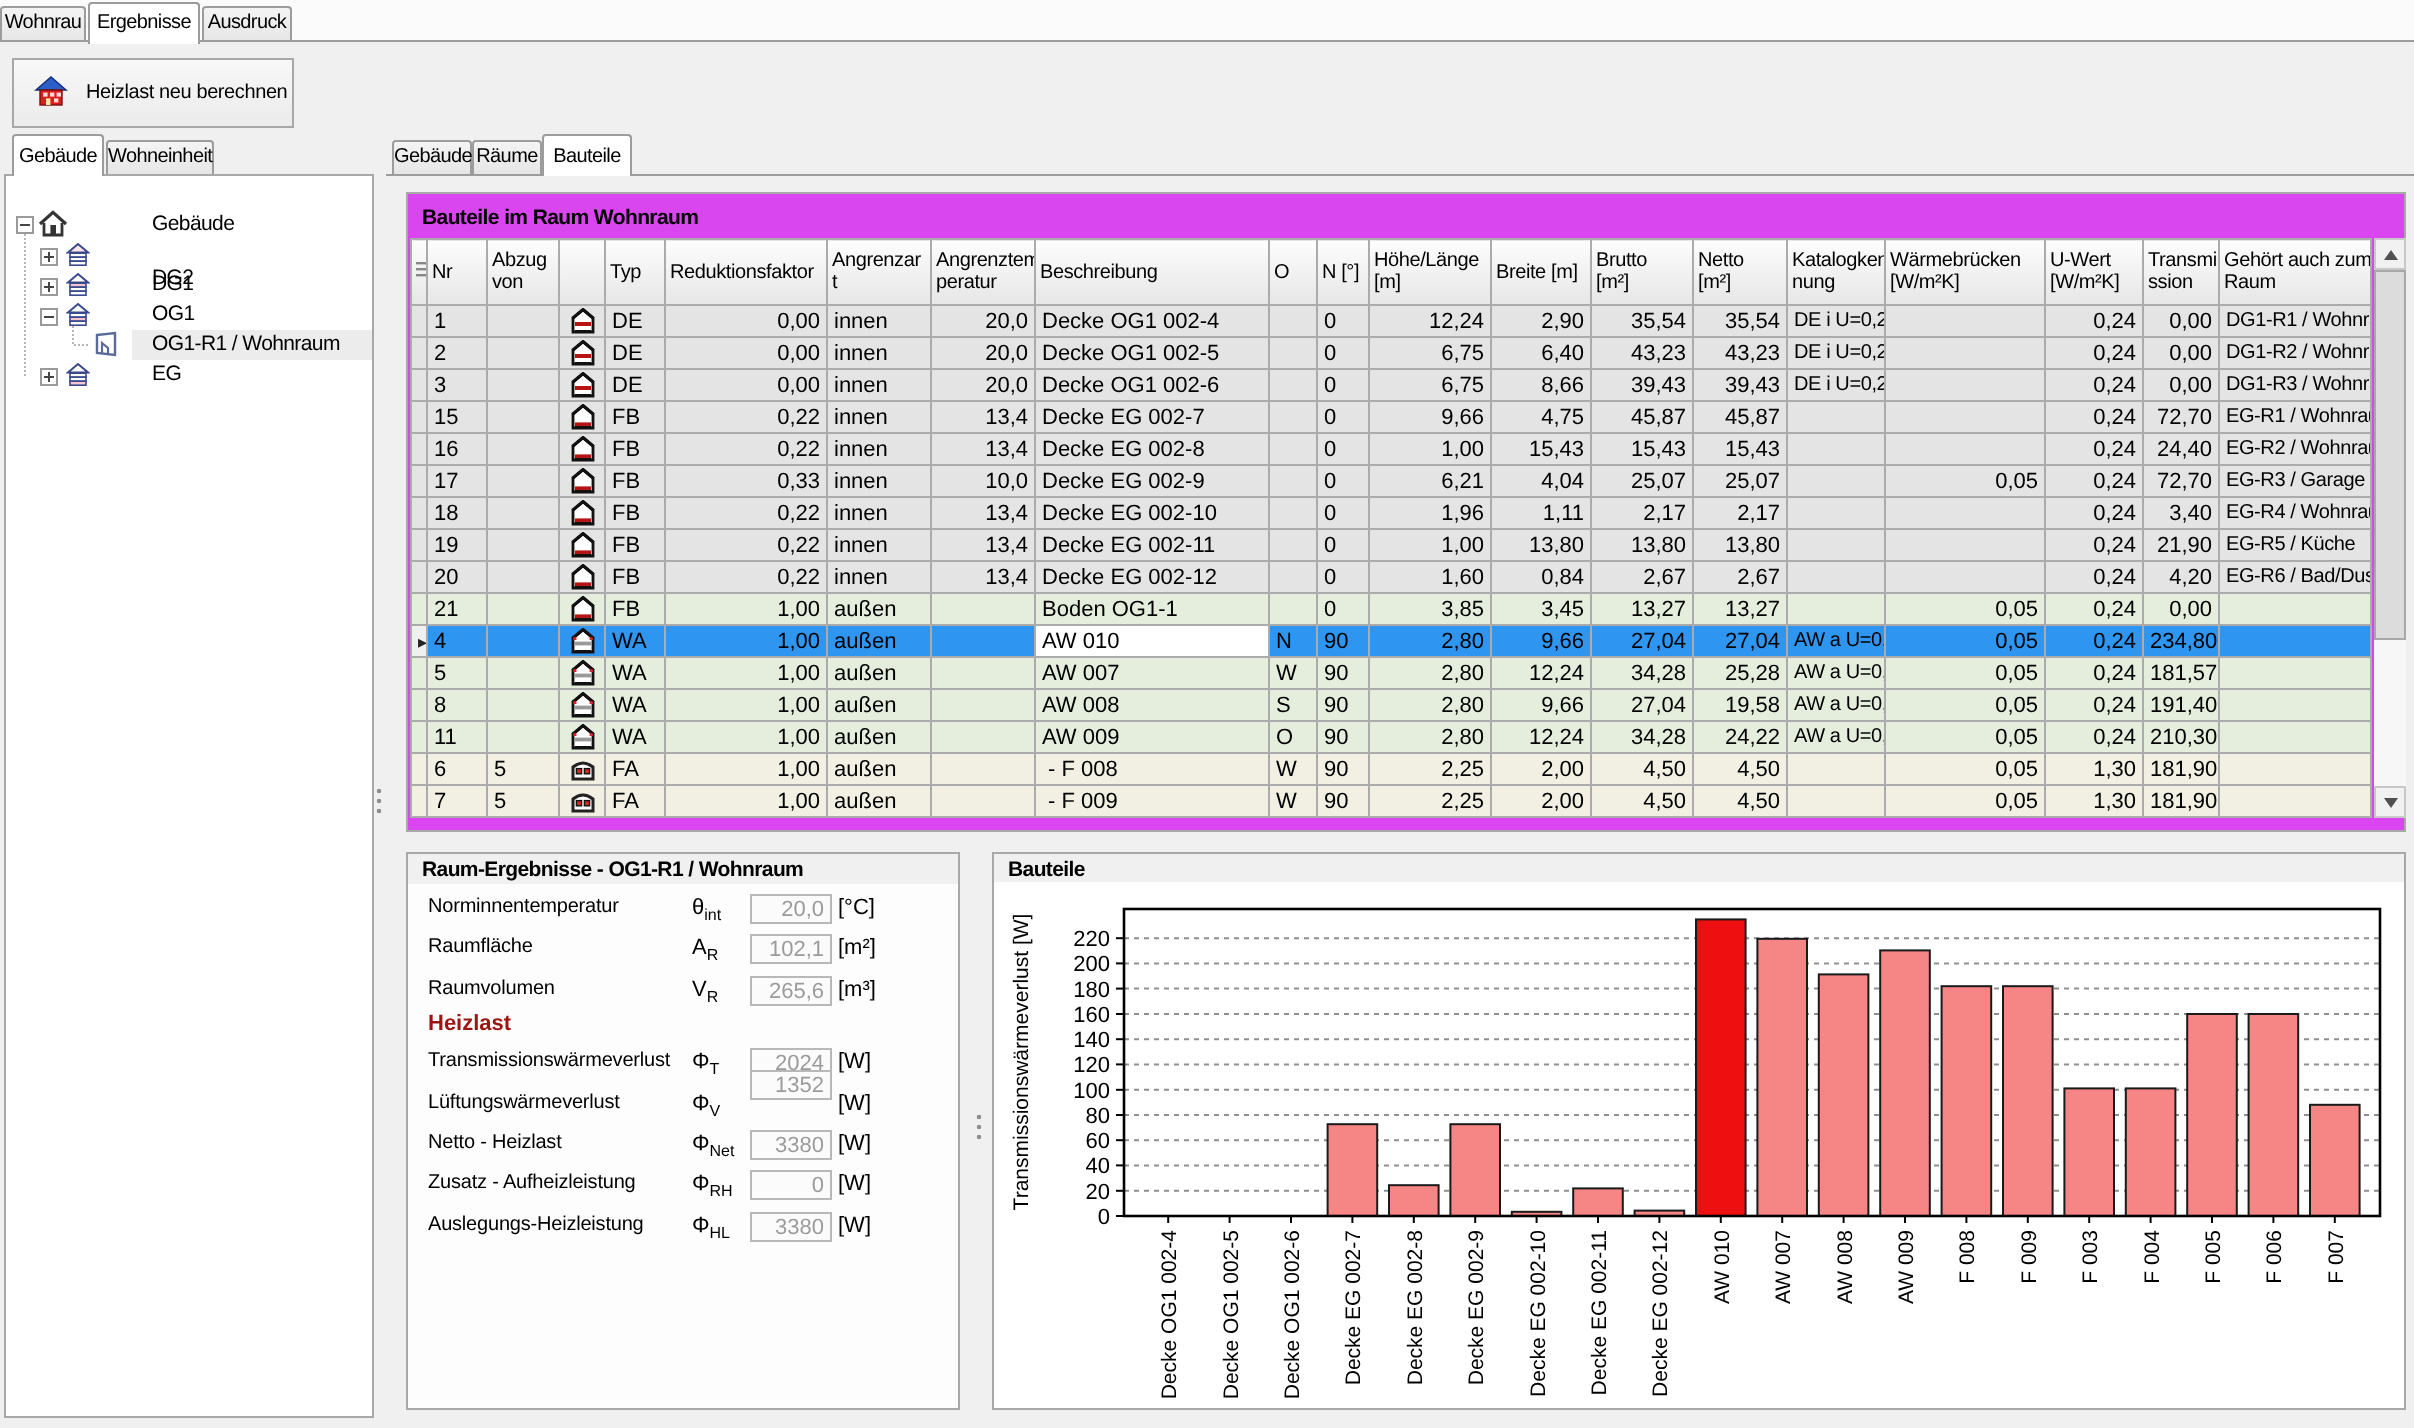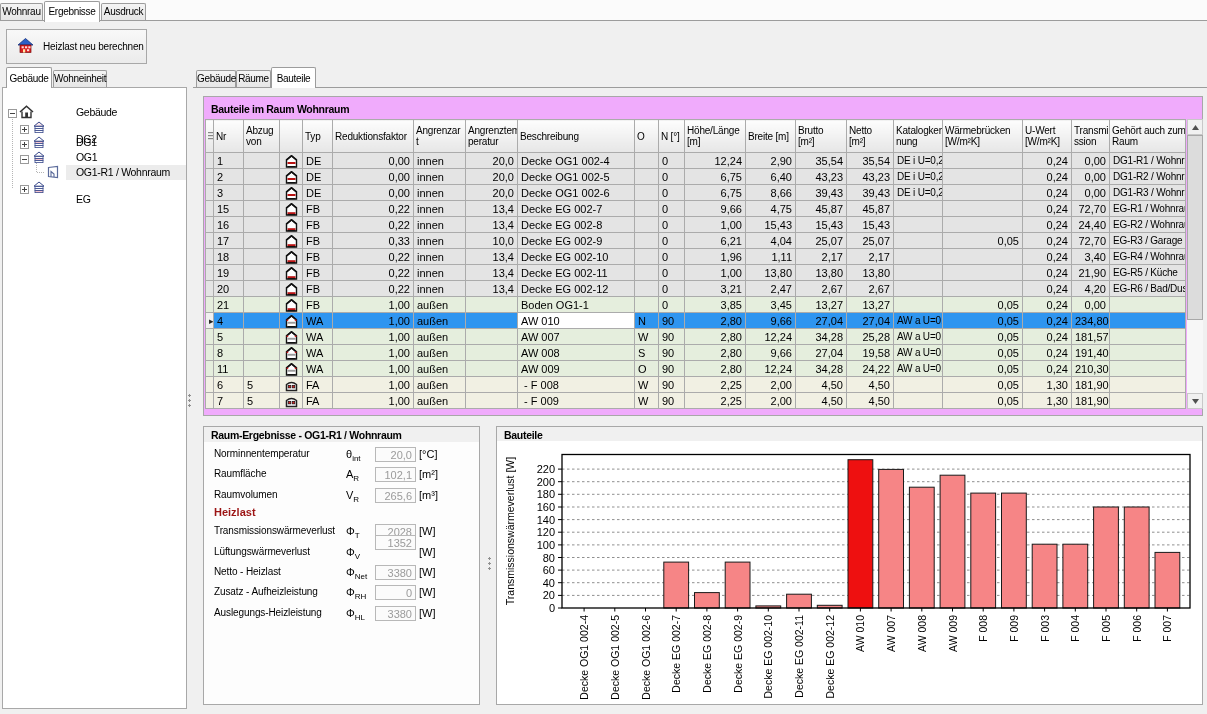--- a/index.html
+++ b/index.html
@@ -21,21 +21,21 @@
 
 #tree { position:absolute; left:2px; top:87px; width:185px; height:622px; background:#fff; border:1px solid #a8a8a8;}
 .titem { position:absolute; left:76px; height:15px; line-height:15px; white-space:nowrap; font-size:10.5px; letter-spacing:-0.3px; }
 .dotv { position:absolute; width:1px; background-image:linear-gradient(#b5b5b5 1px, transparent 1px); background-size:1px 2px; }
 .doth { position:absolute; height:1px; background-image:linear-gradient(90deg,#b5b5b5 1px, transparent 1px); background-size:2px 1px; }
 
 
 #rcontent { position:absolute; left:193px; top:87px; width:1014px; height:627px; background:#f0f0f0; border-top:1px solid #9c9c9c; }
 
 
-#gridbox { position:absolute; left:203px; top:96px; width:1000px; height:320px; border:1px solid #a8a8a8; background:#f0abfc; }
+#gridbox { position:absolute; left:203px; top:96px; width:1000px; height:320px; border:1px solid #a8a8a8; background:#d946ef; }
 #gridtitle { position:absolute; left:7px; top:6px; font-weight:bold; font-size:10.5px; letter-spacing:-0.3px; }
 #grid { position:absolute; left:1px; top:22px; width:981px; border-collapse:collapse; table-layout:fixed; }
 #grid th { font-size:10px; letter-spacing:-0.2px; }
 #grid td, #grid th { overflow:hidden; white-space:nowrap; padding:0 3px; font-weight:normal; text-align:left; vertical-align:middle; }
 #grid th { background:linear-gradient(#fdfdfd,#e6e6e6); border:1px solid #ababab; height:33px; vertical-align:middle; padding:0 2px; line-height:11px; white-space:normal; }
 #grid td { border:1px solid #ababab; height:16px; line-height:14px; }
 #grid td.ar { text-align:right; }
 #grid td.ac { text-align:center; padding:0; }
 #grid td svg { vertical-align:middle; margin-top:-1px; }
 .selarr { font-size:9px; color:#222; }
@@ -150,21 +150,21 @@
       <rect x="0.5" y="0.5" width="8" height="8" fill="#fff" stroke="#9a9a9a"></rect>
       <rect x="2" y="4" width="5" height="1" fill="#444"></rect>
       <rect x="4" y="2" width="1" height="5" fill="#444"></rect>
     </svg></div>
 <div style="position:absolute;left:33px;top:181px"><svg width="12" height="13" viewBox="0 0 12 13">
       <path d="M1 5.2 L6 1 L11 5.2 Z" fill="#fff" stroke="#3a4a8c" stroke-width="1"></path>
       <rect x="2" y="5.6" width="8" height="2" fill="#fff" stroke="#3a4a8c" stroke-width="0.8"></rect>
       <rect x="2" y="7.6" width="8" height="2" fill="#fff" stroke="#3a4a8c" stroke-width="0.8"></rect>
       <rect x="2" y="9.6" width="8" height="2" fill="#f6c6cf" stroke="#3a4a8c" stroke-width="0.8"></rect>
     </svg></div>
-<div class="titem" style="top:192px">EG</div>
+<div class="titem" style="top:180px">EG</div>
 <div class="dots3v" style="left:188px;top:393px;"></div>
 
 <div id="gridbox">
   <div id="gridtitle">Bauteile im Raum Wohnraum</div>
   <table id="grid">
     <colgroup>
         <col style="width:8px">
         <col style="width:30px">
         <col style="width:36px">
         <col style="width:23px">
@@ -438,22 +438,22 @@
               <rect x="2.5" y="9.2" width="8" height="2.1" fill="#b81414"></rect>
               <rect x="2.5" y="11" width="8" height="1.2" fill="#111"></rect>
             </svg></td>
           <td class="c-typ" style="background:#e4e4e4">FB</td>
           <td class="c-red ar" style="background:#e4e4e4">0,22</td>
           <td class="c-art" style="background:#e4e4e4">innen</td>
           <td class="c-temp ar" style="background:#e4e4e4">13,4</td>
           <td class="c-beschr" style="background:#e4e4e4">Decke EG 002-12</td>
           <td class="c-o" style="background:#e4e4e4"></td>
           <td class="c-n" style="background:#e4e4e4">0</td>
-          <td class="c-hoehe ar" style="background:#e4e4e4">3,21</td>
-          <td class="c-breite ar" style="background:#e4e4e4">2,47</td>
+          <td class="c-hoehe ar" style="background:#e4e4e4">1,60</td>
+          <td class="c-breite ar" style="background:#e4e4e4">0,84</td>
           <td class="c-brutto ar" style="background:#e4e4e4">2,67</td>
           <td class="c-netto ar" style="background:#e4e4e4">2,67</td>
           <td class="c-katalog" style="background:#e4e4e4"></td>
           <td class="c-wb ar" style="background:#e4e4e4"></td>
           <td class="c-uwert ar" style="background:#e4e4e4">0,24</td>
           <td class="c-trans ar" style="background:#e4e4e4">4,20</td>
           <td class="c-gehoert" style="background:#e4e4e4">EG-R6 / Bad/Dusc</td>
         </tr>
 <tr>
           <td class="c-marker" style="background:#e5eedd"></td>
@@ -678,21 +678,21 @@
 <div class="fsym" style="top:468px">A<sub>R</sub></div>
 <div class="fbox" style="top:467px">102,1</div>
 <div class="funit" style="top:468px">[m²]</div>
 <div class="flabel" style="top:489px">Raumvolumen</div>
 <div class="fsym" style="top:489px">V<sub>R</sub></div>
 <div class="fbox" style="top:488px">265,6</div>
 <div class="funit" style="top:489px">[m³]</div>
 <div class="heizlast" style="top:506px">Heizlast</div>
 <div class="flabel" style="top:525px">Transmissionswärmeverlust</div>
 <div class="fsym" style="top:525px">Φ<sub>T</sub></div>
-<div class="fbox" style="top:524px">2028</div>
+<div class="fbox" style="top:524px">2024</div>
 <div class="funit" style="top:525px">[W]</div>
 <div class="flabel" style="top:546px">Lüftungswärmeverlust</div>
 <div class="fsym" style="top:546px">Φ<sub>V</sub></div>
 <div class="fbox" style="top:535px">1352</div>
 <div class="funit" style="top:546px">[W]</div>
 <div class="flabel" style="top:566px">Netto - Heizlast</div>
 <div class="fsym" style="top:566px">Φ<sub>Net</sub></div>
 <div class="fbox" style="top:565px">3380</div>
 <div class="funit" style="top:566px">[W]</div>
 <div class="flabel" style="top:586px">Zusatz - Aufheizleistung</div>

